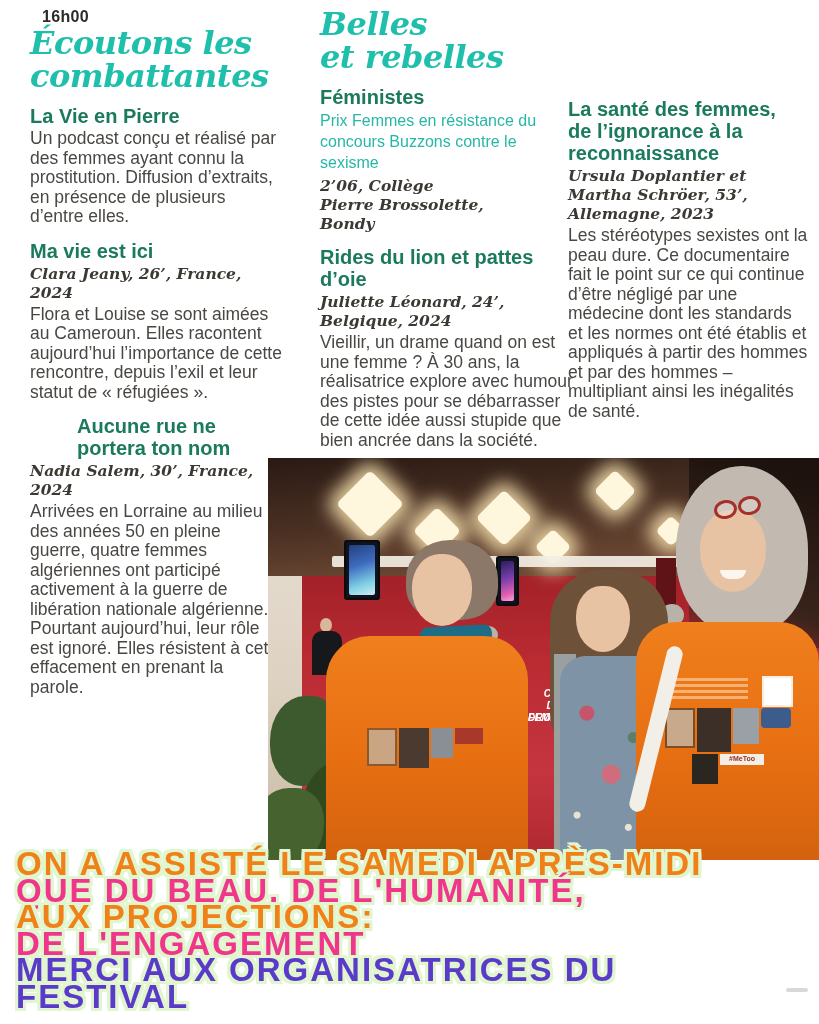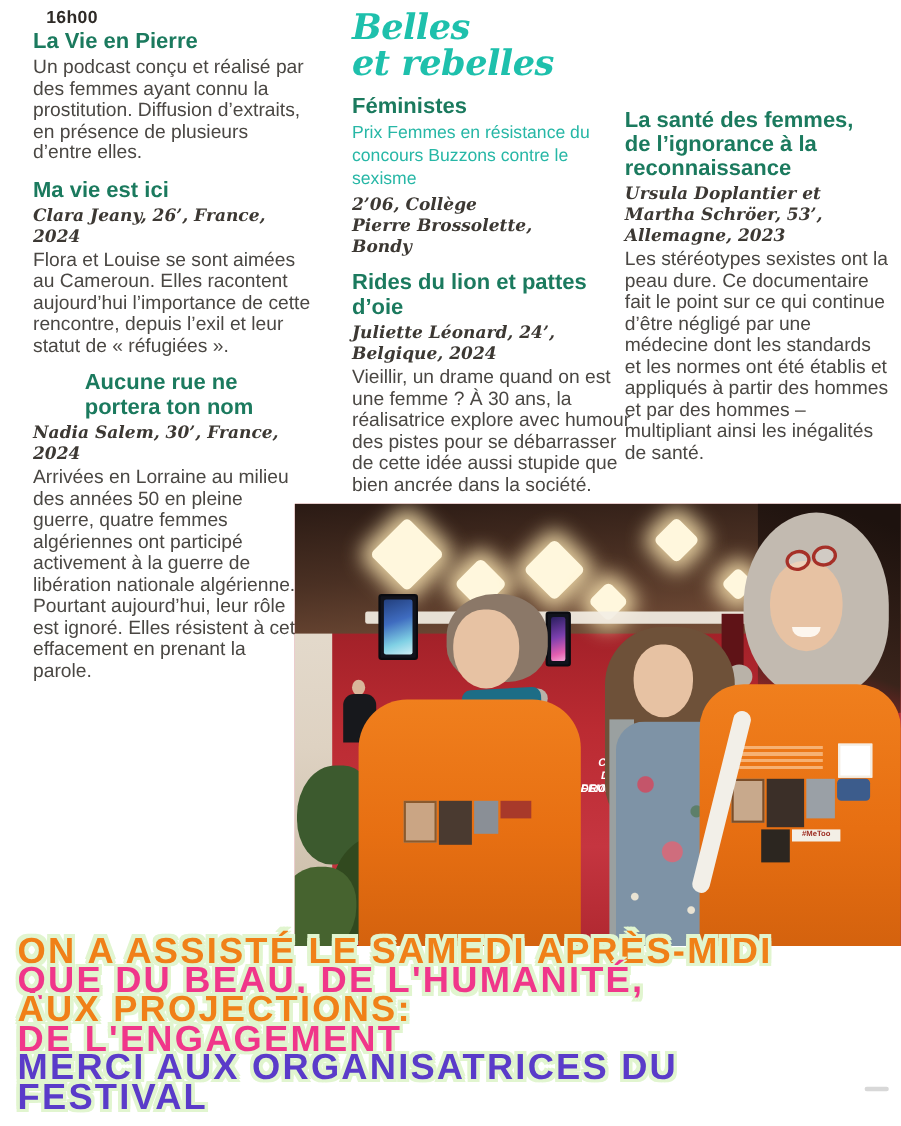--- a/index.html
+++ b/index.html
@@ -90,20 +90,21 @@
   .watermark{position:absolute;left:786px;top:988px;width:22px;height:4px;
      background:#d8d8d8;border-radius:2px;z-index:11;}
 </style>
 </head>
 <body>
 
 <div class="page">
 
   <div class="col col1">
     <p class="time">16h00</p>
+    <p class="script-title"><span>Écoutons les</span><br><span>combattantes</span></p>
 
     <div class="entry">
       <p class="entry-title">La Vie en Pierre</p>
       <p class="entry-body">Un podcast conçu et réalisé par des femmes ayant connu la prostitution. Diffusion d’extraits, en présence de plusieurs d’entre elles.</p>
     </div>
 
     <div class="entry">
       <p class="entry-title">Ma vie est ici</p>
       <p class="entry-credit">Clara Jeany, 26’, France, 2024</p>
       <p class="entry-body">Flora et Louise se sont aimées au Cameroun. Elles racontent aujourd’hui l’importance de cette rencontre, depuis l’exil et leur statut de « réfugiées ».</p>

